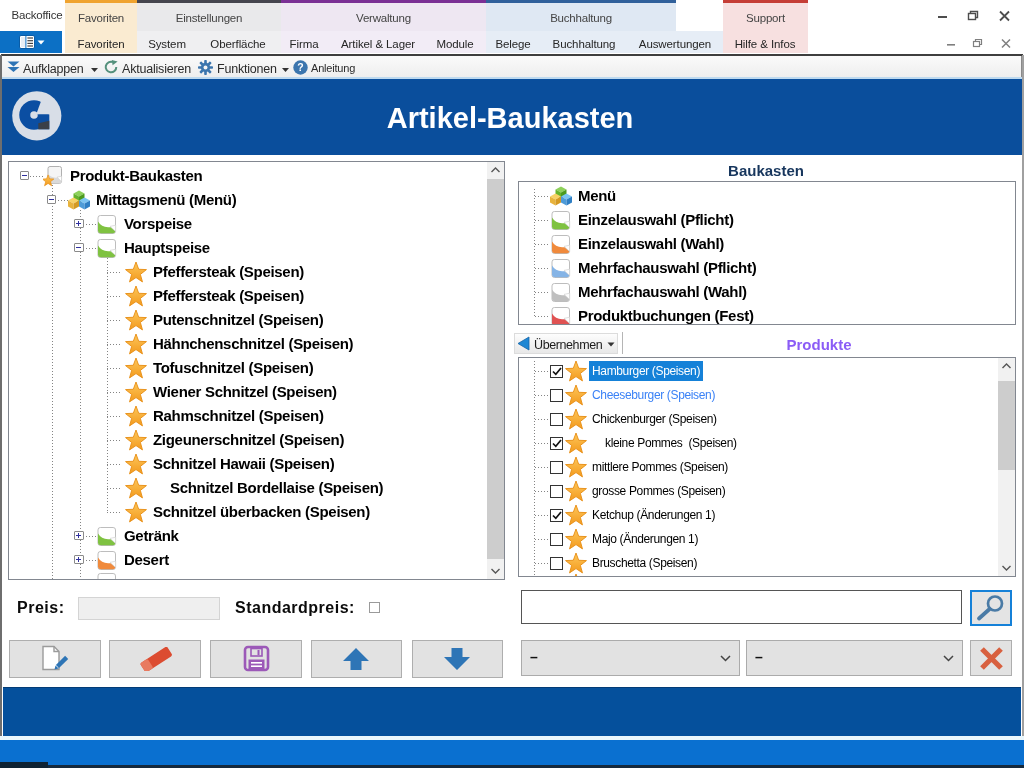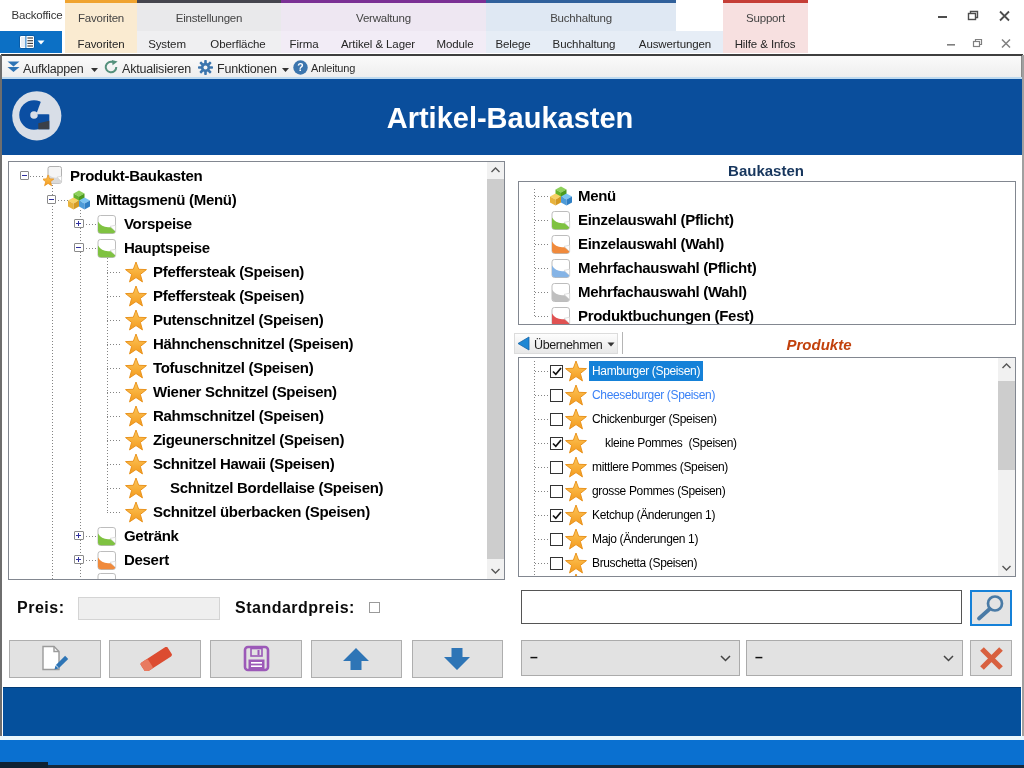--- a/index.html
+++ b/index.html
@@ -372,21 +372,21 @@
 
 <div class="abs" style="left:514px;top:333px;width:104px;height:21px;background:linear-gradient(#fdfdfd,#e8e8e8);border:1px solid #dcdcdc;"></div>
 <svg class="abs" style="left:517px;top:336px;" width="13" height="15" viewBox="0 0 13 15">
 <polygon points="12,1 12,14 1,7.5" fill="#1e87d4" stroke="#1565a8" stroke-width="0.8"></polygon>
 </svg>
 <div class="abs" style="left:534px;top:338px;font-size:12.5px;letter-spacing:-0.4px;color:#1c1c1c;">Übernehmen</div>
 <svg class="abs" style="left:607px;top:342px;" width="8" height="5" viewBox="0 0 8 5">
     <polygon points="0.5,0.5 7.5,0.5 4,4.5" fill="#333"></polygon>
   </svg>
 <div class="abs" style="left:622px;top:332px;width:1px;height:22px;background:#b5b5b5;"></div>
-<div class="abs ctext" style="left:819px;top:336px;font-size:15px;font-weight:bold;color:#c2410c;font-style:italic;">Produkte</div>
+<div class="abs ctext" style="left:819px;top:336px;font-size:15px;font-weight:bold;color:#8b5cf6;">Produkte</div>
 
 <div class="panel" style="left:518px;top:357px;width:498px;height:220px;"></div>
 <div id="prod" class="abs" style="left:518px;top:357px;width:480px;height:219px;overflow:hidden;">
     <div class="vdots" style="left:16px;top:4px;height:215px;"></div>
     <div class="hdots" style="left:17px;top:14px;width:14px;"></div>
     <div class="abs" style="left:31.5px;top:7.5px;width:13px;height:13px;background:#fff;border:1.5px solid #333;">
       <svg class="abs" style="left:1px;top:1px;" width="10" height="9" viewBox="0 0 10 9">
         <polyline points="1,4.5 3.8,7.3 9,1" fill="none" stroke="#111" stroke-width="1.7"></polyline>
       </svg>
     </div>

